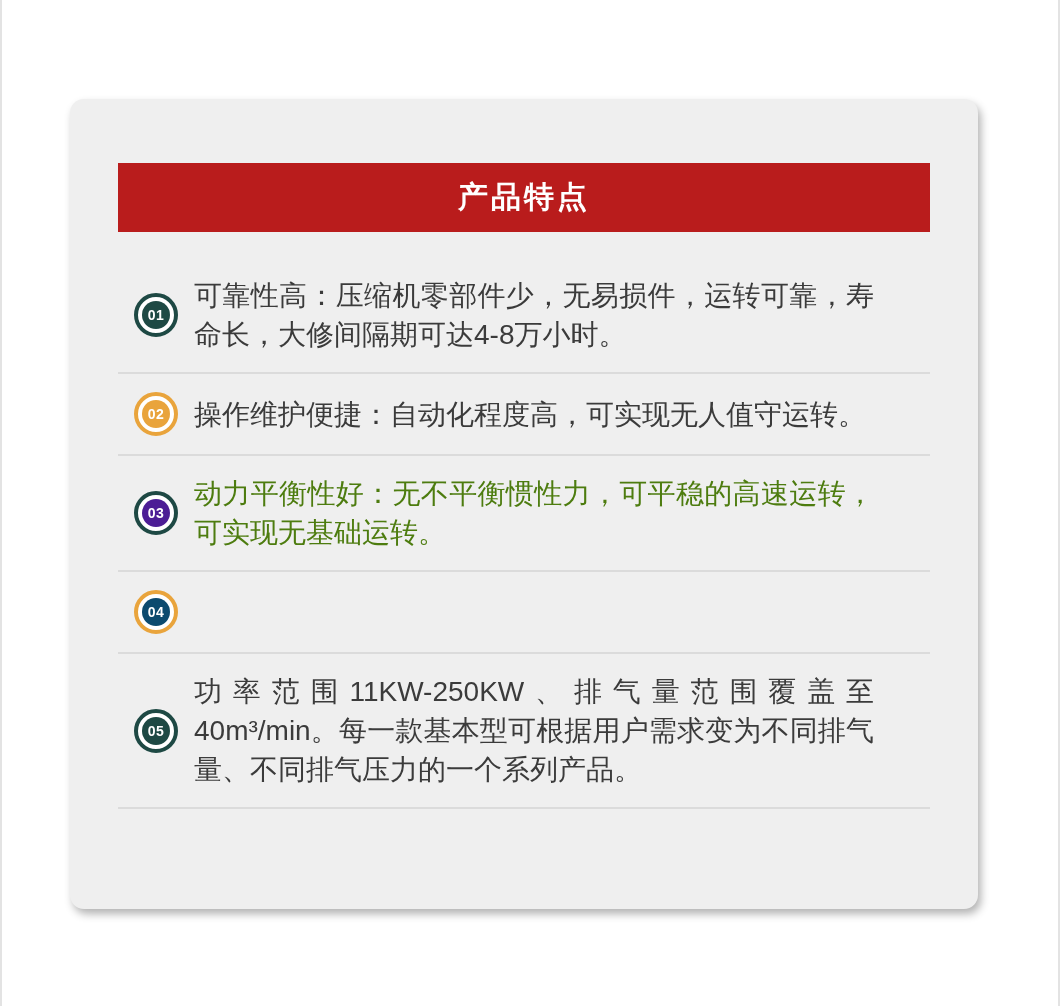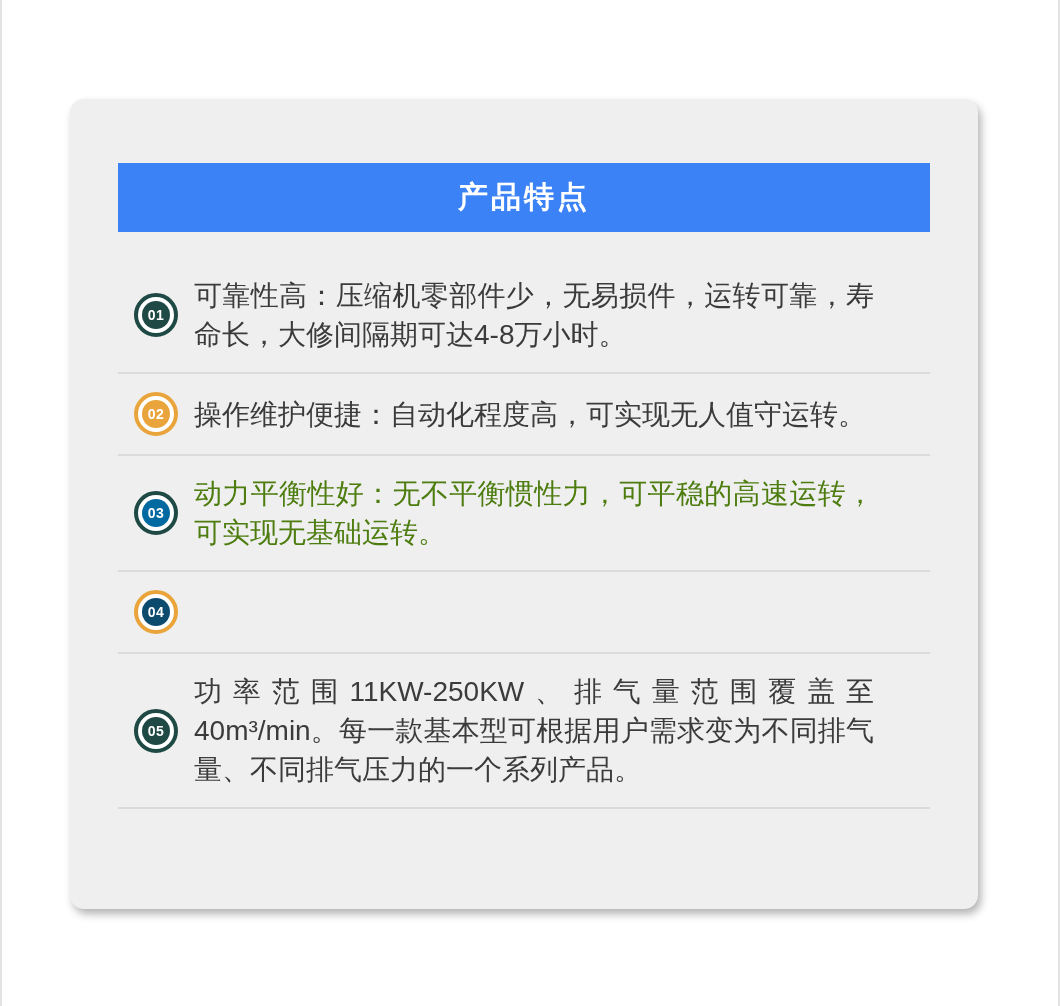--- a/index.html
+++ b/index.html
@@ -98,41 +98,41 @@
     text-align: justify;
   }
 </style>
 </head>
 <body>
 
 <div class="page-edge left"></div>
 <div class="page-edge right"></div>
 
 <div class="card">
-  <div class="header-bar" style="background: #3b82f6;">
+  <div class="header-bar" style="background: #b91c1c;">
     <h1 class="title">产品特点</h1>
   </div>
   <div class="feature-list">
   <div class="item" style="border-bottom-color: rgb(219, 219, 219);">
     <div class="badge" style="border-color: rgb(30, 73, 68);">
       <span class="badge-num" style="background: rgb(30, 73, 68);">01</span>
     </div>
     <p class="feature-text" style="color: rgb(59, 59, 59);">可靠性高：压缩机零部件少，无易损件，运转可靠，寿命长，大修间隔期可达4-8万小时。</p>
   </div>
 
   <div class="item" style="border-bottom-color: rgb(219, 219, 219);">
     <div class="badge" style="border-color: rgb(233, 164, 60);">
       <span class="badge-num" style="background: rgb(233, 164, 60);">02</span>
     </div>
     <p class="feature-text" style="color: rgb(59, 59, 59);">操作维护便捷：自动化程度高，可实现无人值守运转。</p>
   </div>
 
   <div class="item" style="border-bottom-color: rgb(219, 219, 219);">
     <div class="badge" style="border-color: rgb(30, 73, 68);">
-      <span class="badge-num" style="background: #0369a1;">03</span>
+      <span class="badge-num" style="background: #4c1d95;">03</span>
     </div>
     <p class="feature-text" style="color: #4d7c0f;">动力平衡性好：无不平衡惯性力，可平稳的高速运转，可实现无基础运转。</p>
   </div>
 
   <div class="item" style="border-bottom-color: rgb(219, 219, 219);">
     <div class="badge" style="border-color: rgb(233, 164, 60);">
       <span class="badge-num" style="background: #0c4a6e;">04</span>
     </div>
   </div>
 

